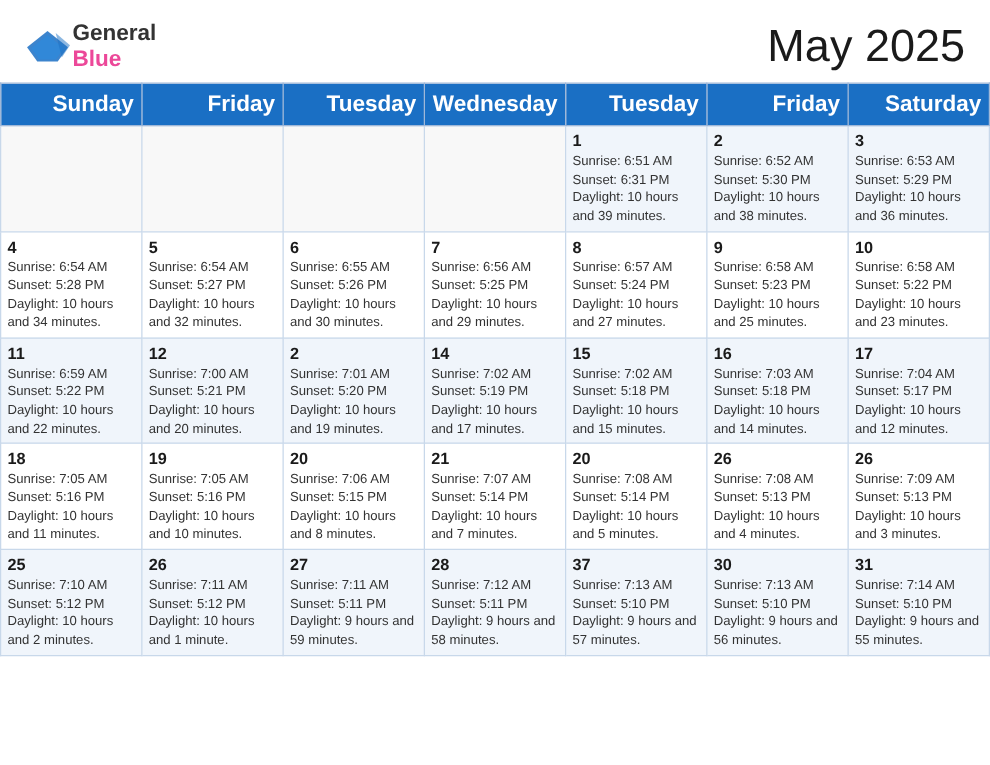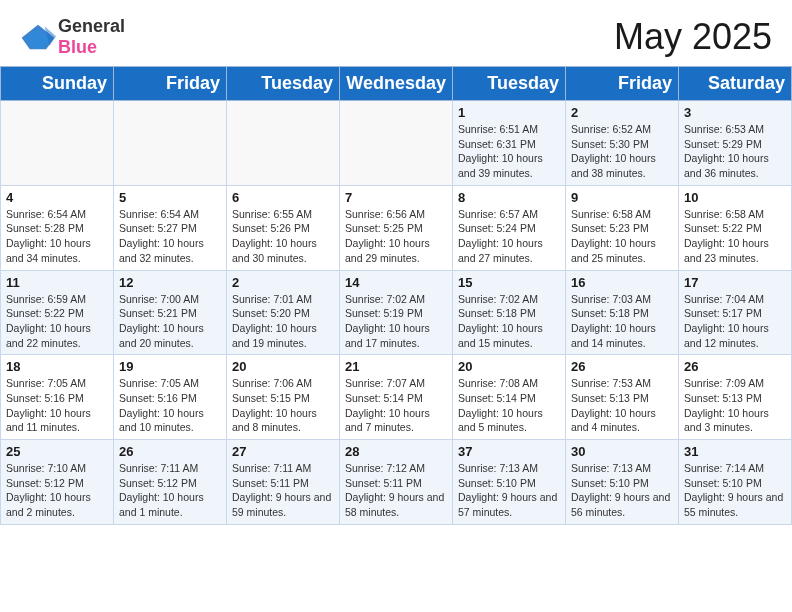--- a/index.html
+++ b/index.html
@@ -217,21 +217,21 @@
           </td>
           <td>
             <div class="day-num">20</div>
             <div class="day-info">Sunrise: 7:08 AM
 Sunset: 5:14 PM
 Daylight: 10 hours
 and 5 minutes.</div>
           </td>
           <td>
             <div class="day-num">26</div>
-            <div class="day-info">Sunrise: 7:53 AM
+            <div class="day-info">Sunrise: 7:08 AM
 Sunset: 5:13 PM
 Daylight: 10 hours
 and 4 minutes.</div>
           </td>
           <td>
             <div class="day-num">26</div>
             <div class="day-info">Sunrise: 7:09 AM
 Sunset: 5:13 PM
 Daylight: 10 hours
 and 3 minutes.</div>

